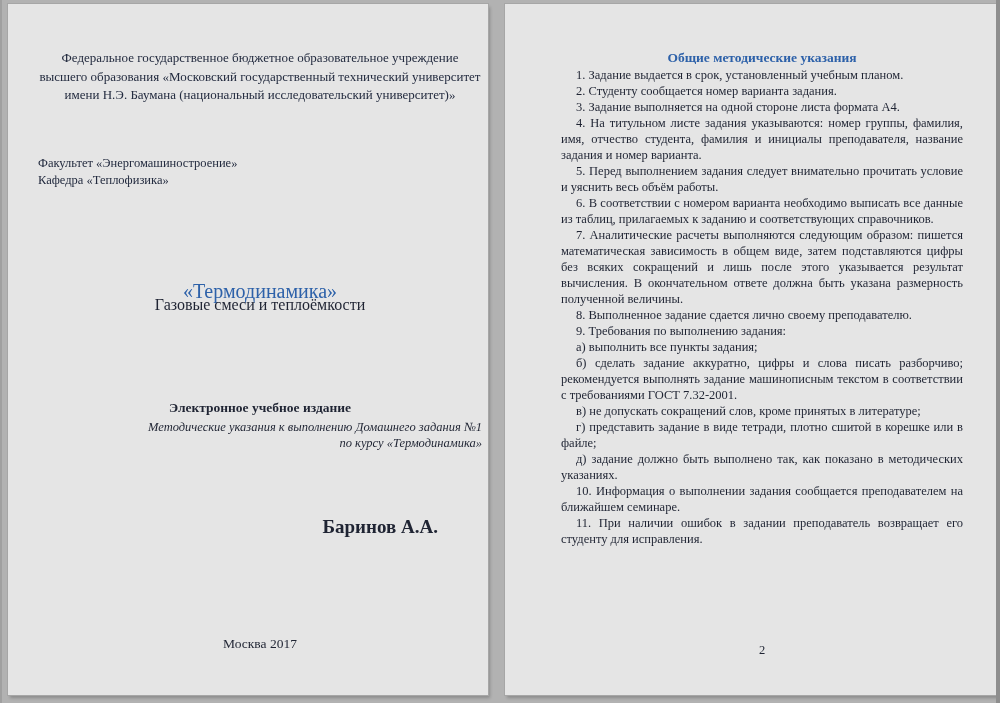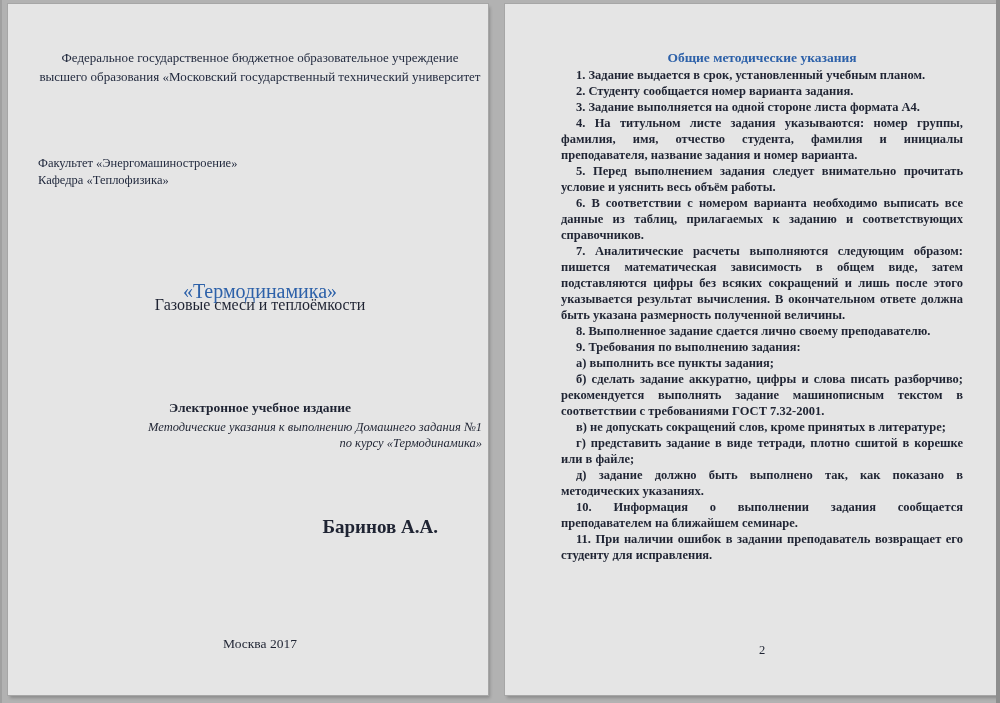--- a/index.html
+++ b/index.html
@@ -103,21 +103,20 @@
     position: absolute;
     top: 63px; left: 56px; width: 402px;
   }
   .body-text p {
     margin: 0;
     text-indent: 15px;
     text-align: justify;
     font-size: 12.5px;
     line-height: 16px;
     color: #1f2433;
-    font-weight: bold;
   }
   .page-number {
     position: absolute;
     top: 639px; left: 56px; width: 402px;
     text-align: center;
     font-size: 12.5px;
     color: #1f2433;
   }
 
   
@@ -137,20 +136,21 @@
 </head>
 <body>
 
 <div class="canvas">
 
   <section class="sheet sheet-left">
 
     <div class="univ">
       <div>Федеральное государственное бюджетное образовательное учреждение</div>
       <div>высшего образования «Московский государственный технический университет</div>
+      <div>имени Н.Э. Баумана (национальный исследовательский университет)»</div>
     </div>
 
     <div class="faculty-block">
       <div>Факультет «Энергомашиностроение»</div>
       <div>Кафедра «Теплофизика»</div>
     </div>
 
     <h1 class="doc-title">«Термодинамика»</h1>
     <div class="doc-subtitle">Газовые смеси и теплоёмкости</div>
 

